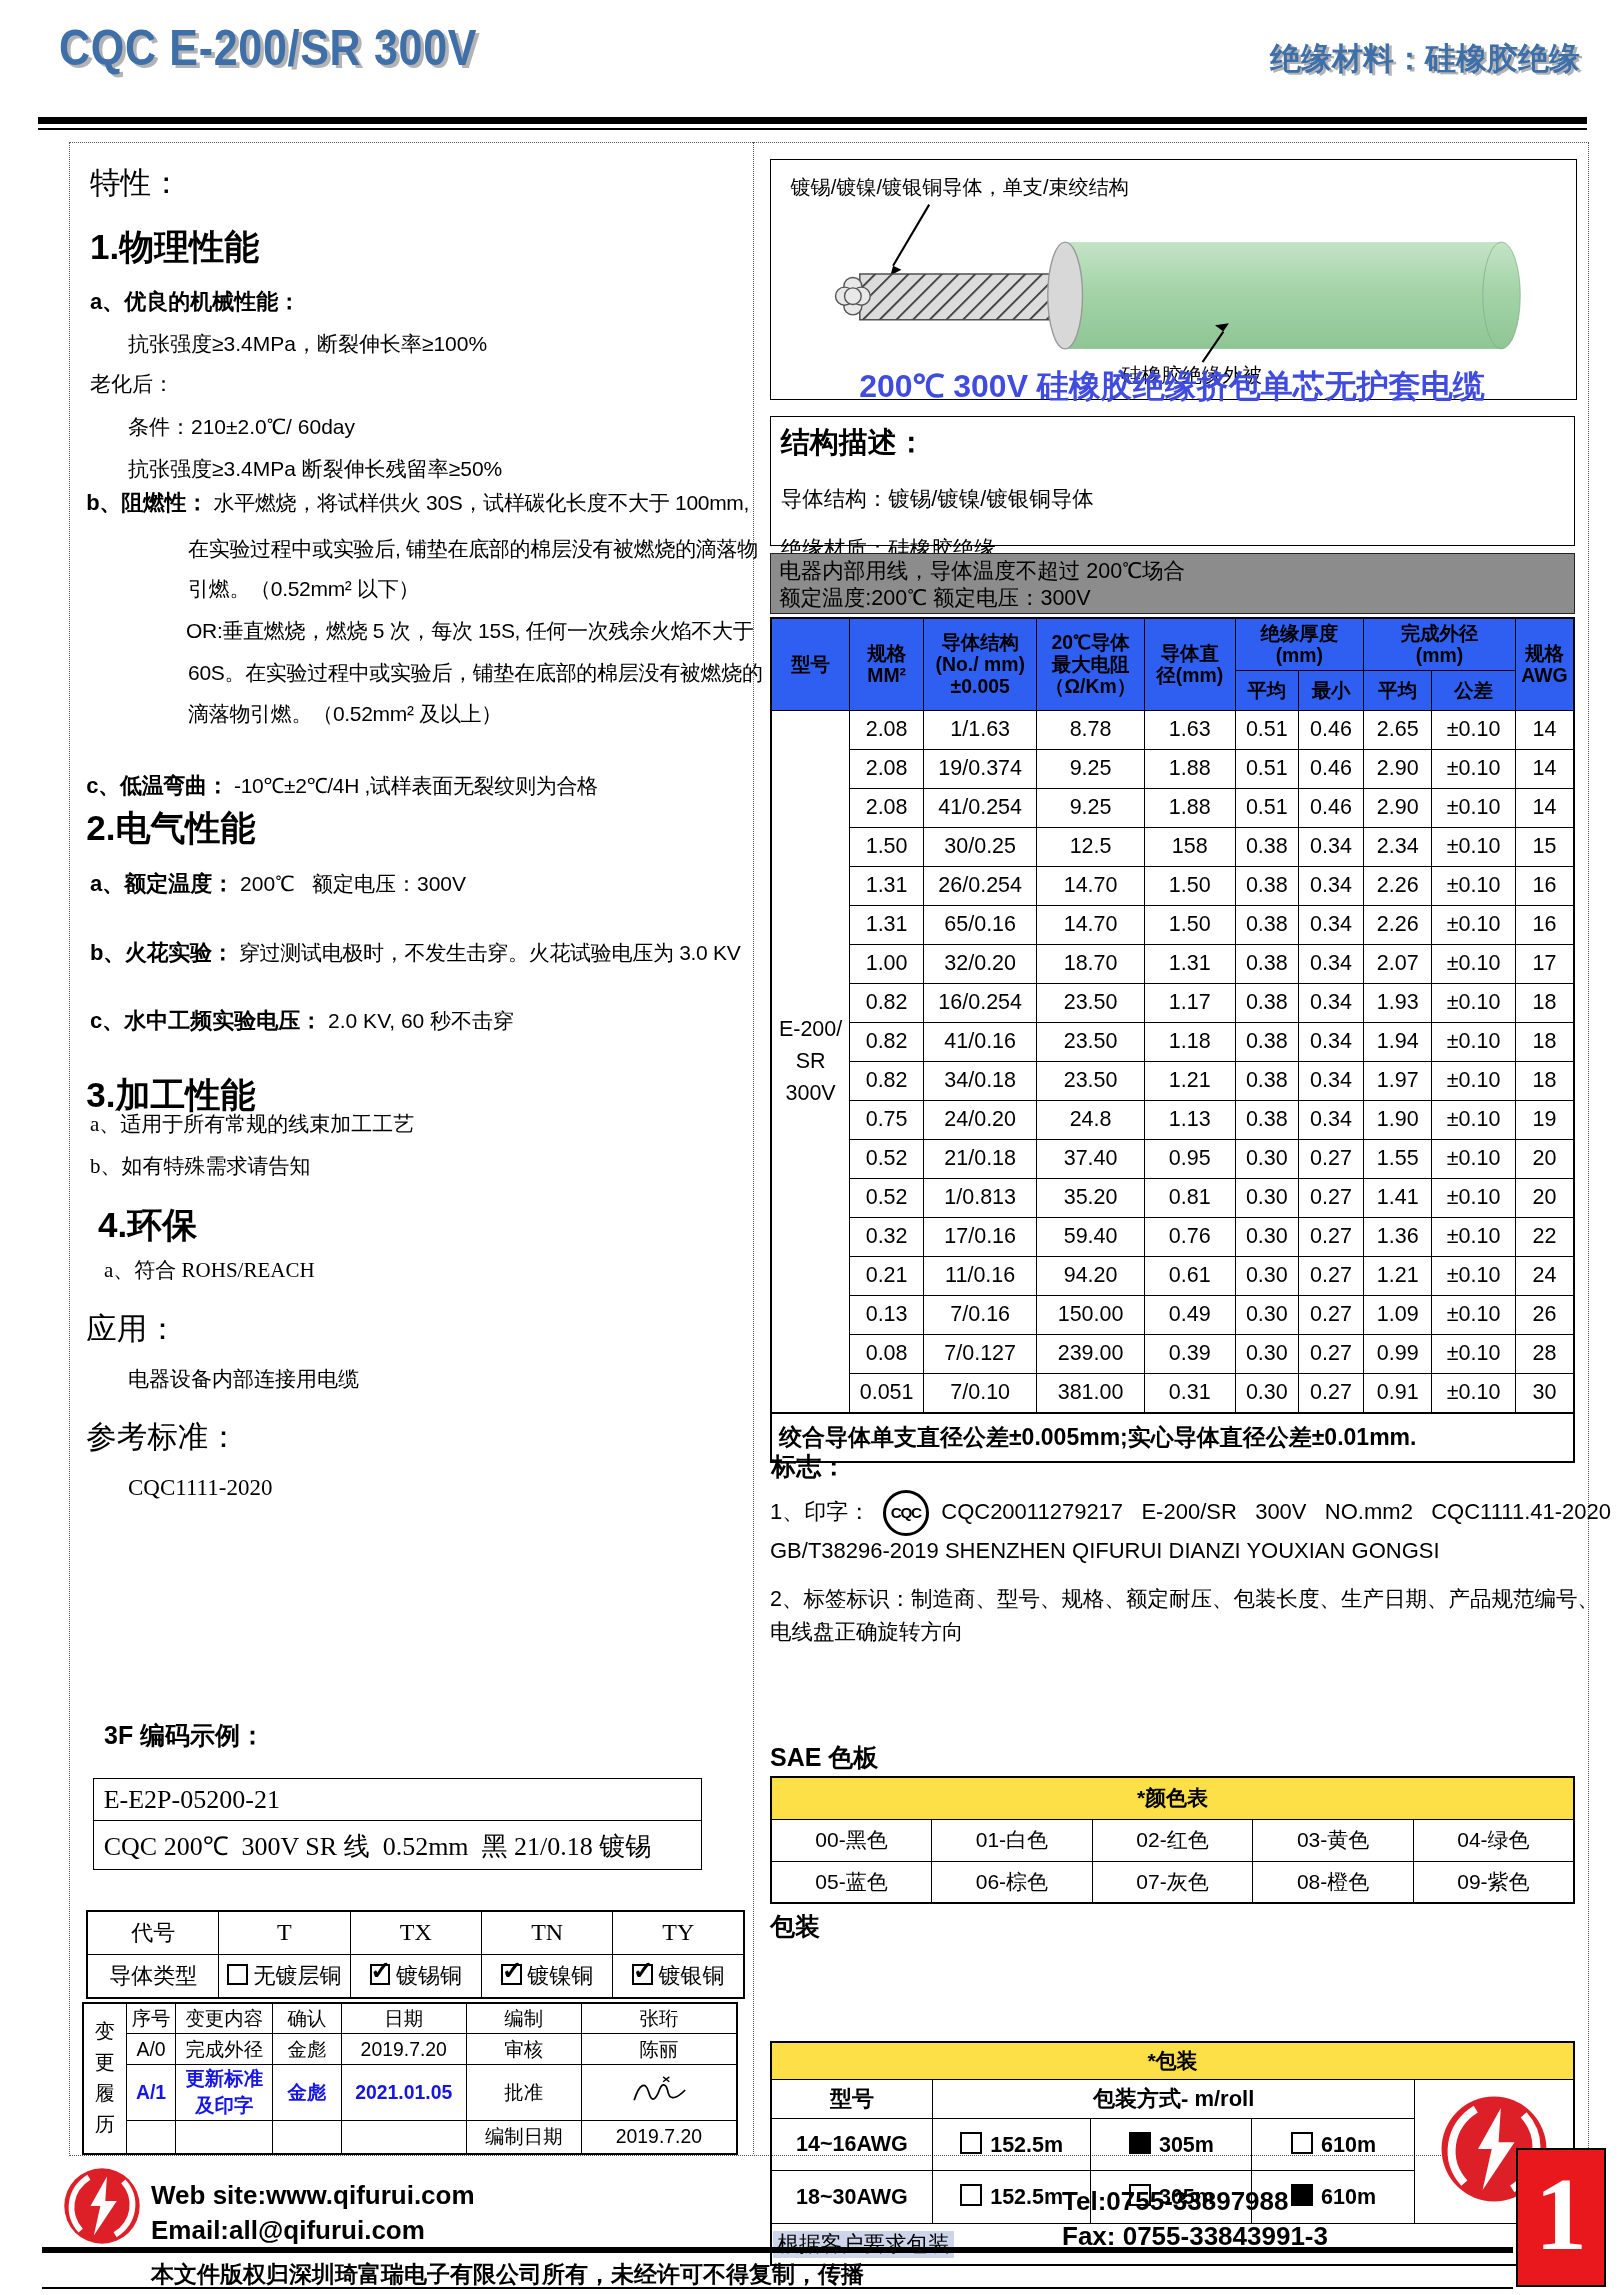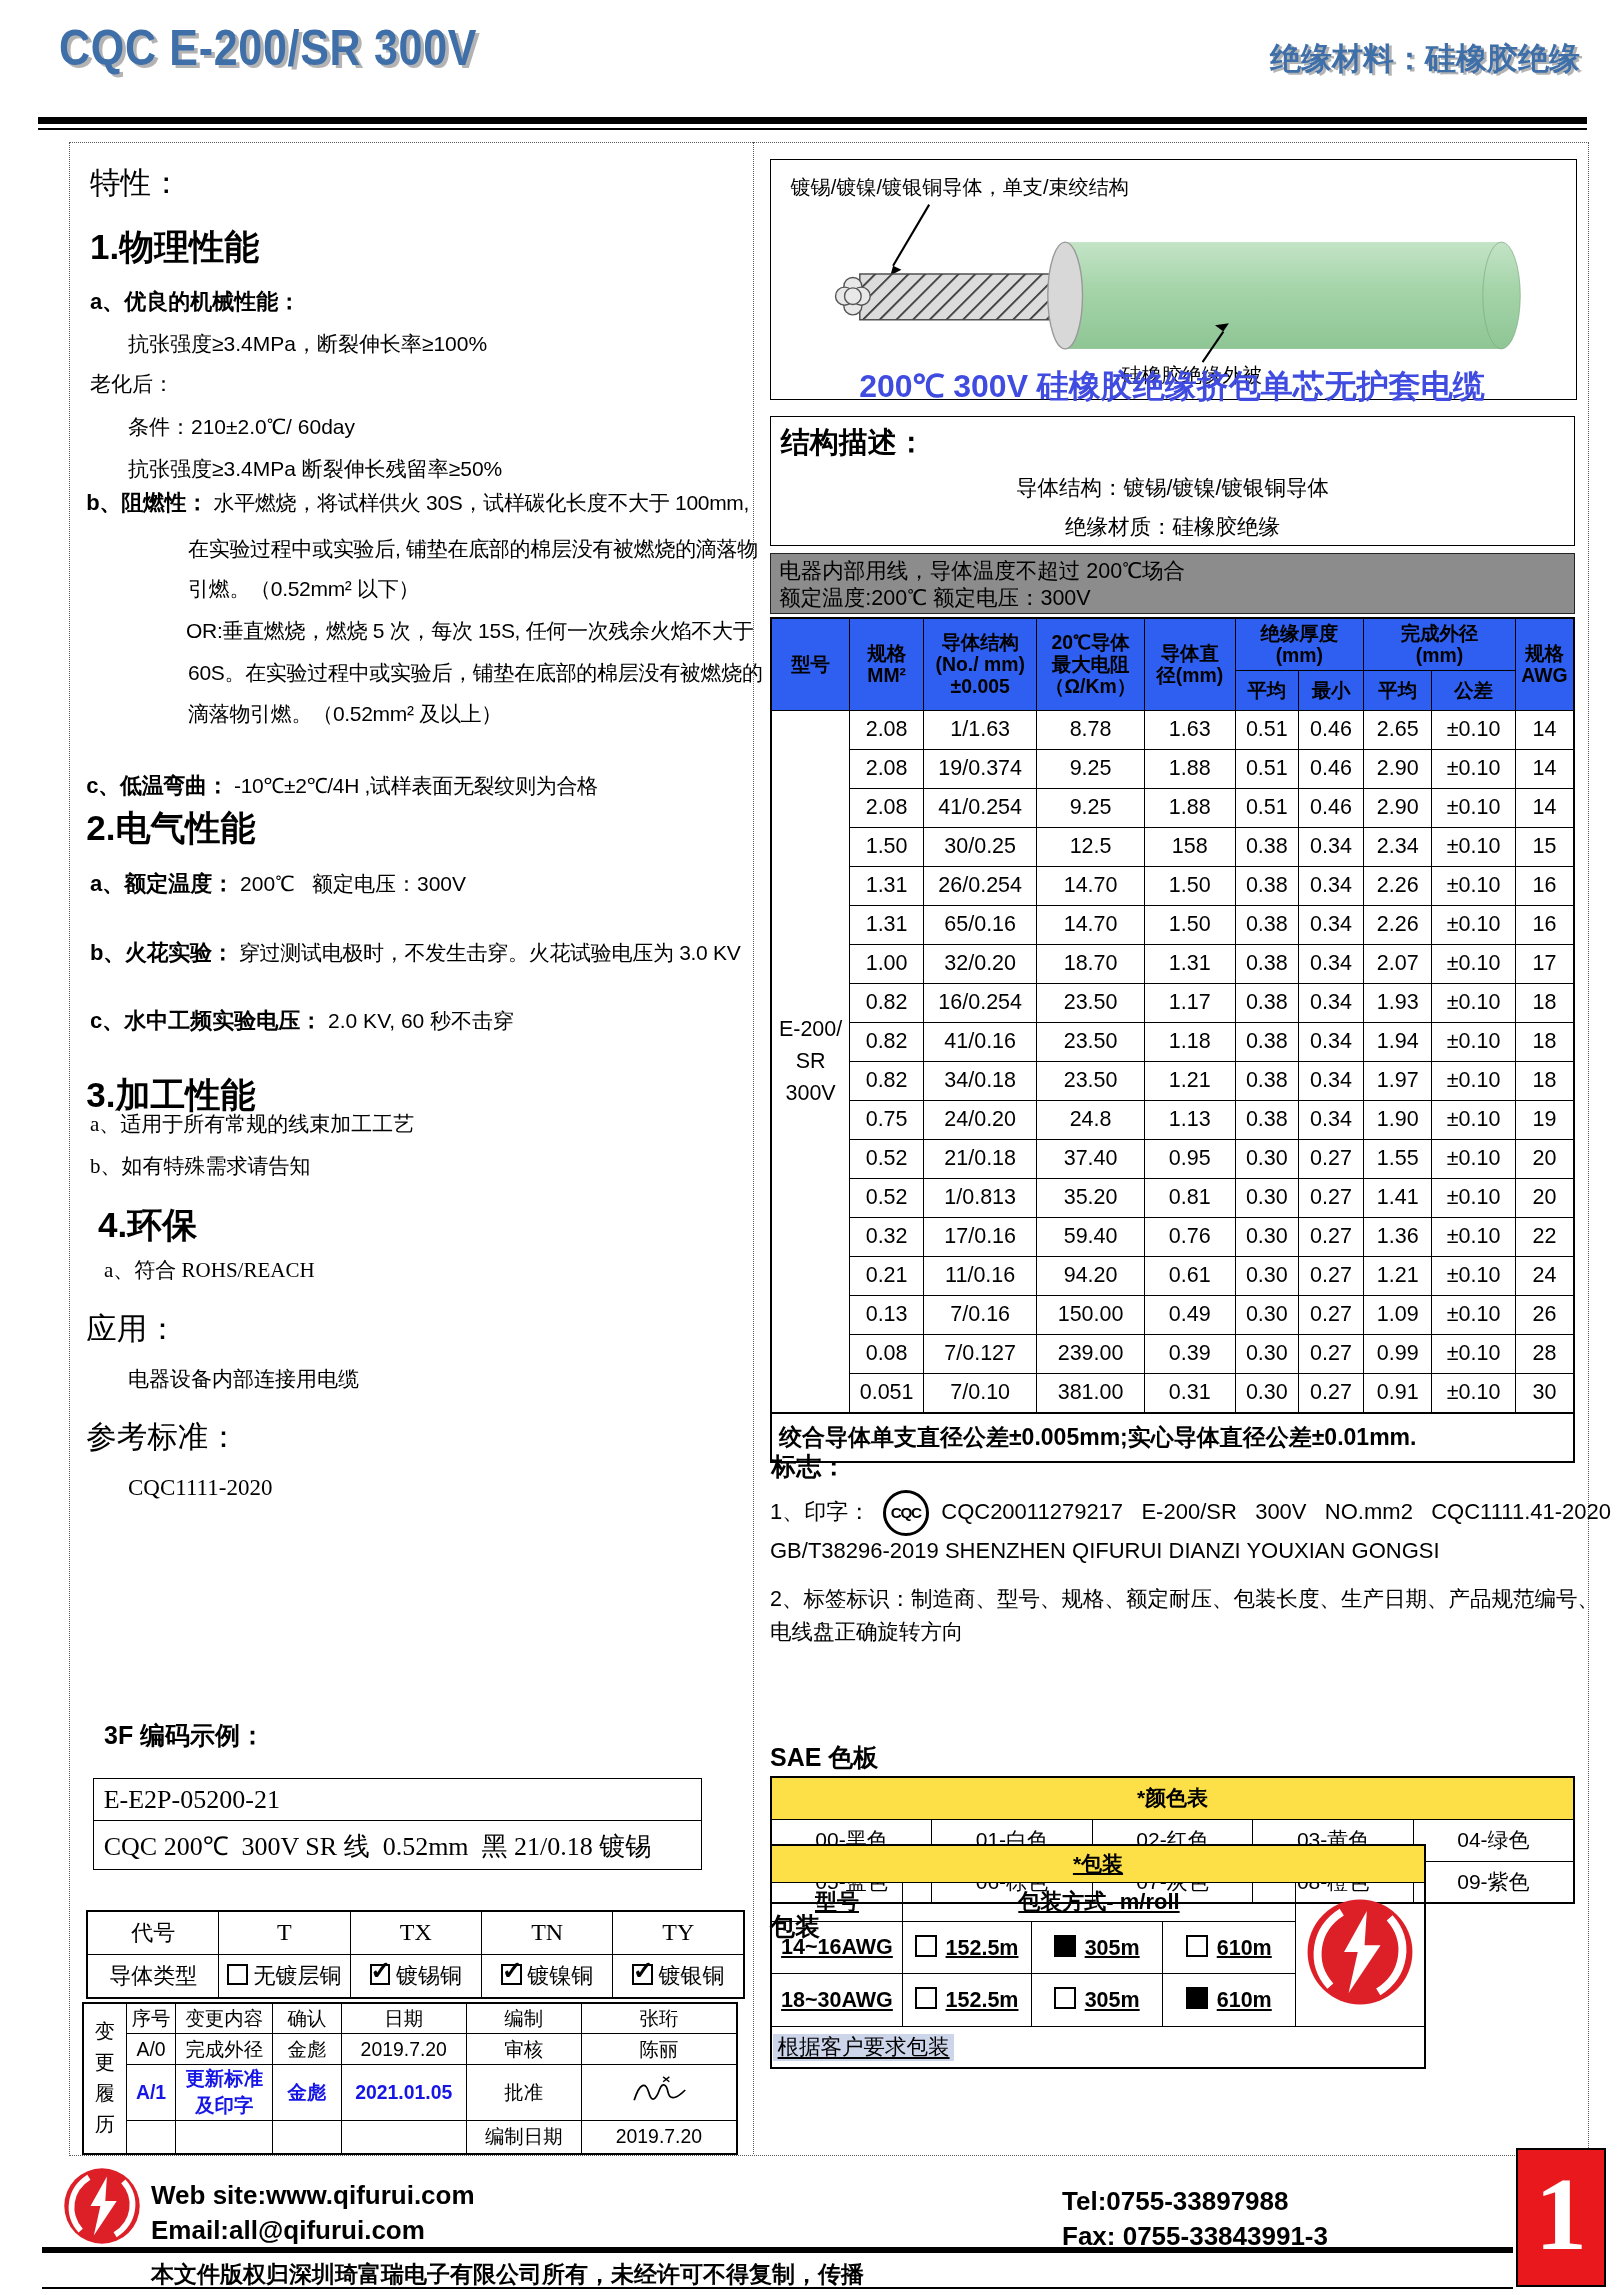--- a/index.html
+++ b/index.html
@@ -31,21 +31,21 @@
   .ln .lbl{font-size:22px;font-weight:bold;}
   .tight{letter-spacing:-0.3px;}
 
   
   .diagram-box{left:16px;top:17.3px;width:805px;height:239px;border:1.4px solid #000;background:#fff;}
   .diagram-box svg{display:block;}
 
   
   .structure-box{left:16px;top:274px;width:805px;height:130px;border:1.4px solid #000;box-sizing:border-box;padding:5.6px 9.7px;}
   .structure-box .sb-h{font-size:29px;font-weight:bold;margin-bottom:9.7px;}
-  .structure-box .sb-l{font-size:21.5px;margin-top:10px;text-align:center;}
+  .structure-box .sb-l{font-size:21.5px;margin-top:21px;}
 
   
   .usage-bar{left:16px;top:411px;width:805px;height:61px;background:#8C8C8C;border:1.4px solid #222;
              box-sizing:border-box;padding:3.5px 8.3px;font-size:21.5px;line-height:1.3;}
 
   
   .spec-wrap{left:16px;top:475px;width:805px;}
   table{border-collapse:collapse;}
   .spec-table{width:100%;table-layout:fixed;border:2.1px solid #000;}
   .spec-table th,.spec-table td{border:1.4px solid #000;text-align:center;overflow:hidden;}
@@ -55,21 +55,21 @@
   .spec-note{border:2.1px solid #000;border-top:0;font-size:23px;padding:8.3px 7px;font-weight:bold;}
 
   
   .grid-table{width:100%;table-layout:fixed;border:2.1px solid #000;}
   .grid-table td{border:1.4px solid #000;text-align:center;font-size:21px;padding:1.4px;overflow:hidden;}
   .blue-head{background:#fde047;font-weight:bold;font-size:23px;height:36px;}
 
   .sae-wrap{left:16px;top:1634px;width:805px;}
   .sae-table td{height:38px;}
 
-  .pack-wrap{left:16px;top:1702px;width:656px;text-decoration:underline;}
+  .pack-wrap{left:16px;top:1899px;width:805px;}
   .pack-table td{height:33px;}
   .pack-table .pk-model-h,.pack-table .pk-method{font-weight:bold;font-size:22px;height:35px;}
   .pack-table .pk-model{font-weight:bold;font-size:21.5px;height:49px;}
   .pack-table .pk-opt{font-weight:bold;font-size:21.5px;height:49px;}
   .pack-table .pk-note{text-align:left;height:37px;}
   .pack-table .hl{background:#CDD5EA;font-family:"Liberation Serif",serif;font-size:21.5px;padding:1.4px 4.2px;}
 
   .sq{display:inline-block;width:18px;height:18px;border:2.1px solid #000;margin-right:8.3px;vertical-align:-2.1px;}
   .sq.filled{background:#000;}
   .cbx{display:inline-block;width:16.7px;height:16.7px;border:2.1px solid #000;margin-right:5.6px;vertical-align:-2.1px;position:relative;}

